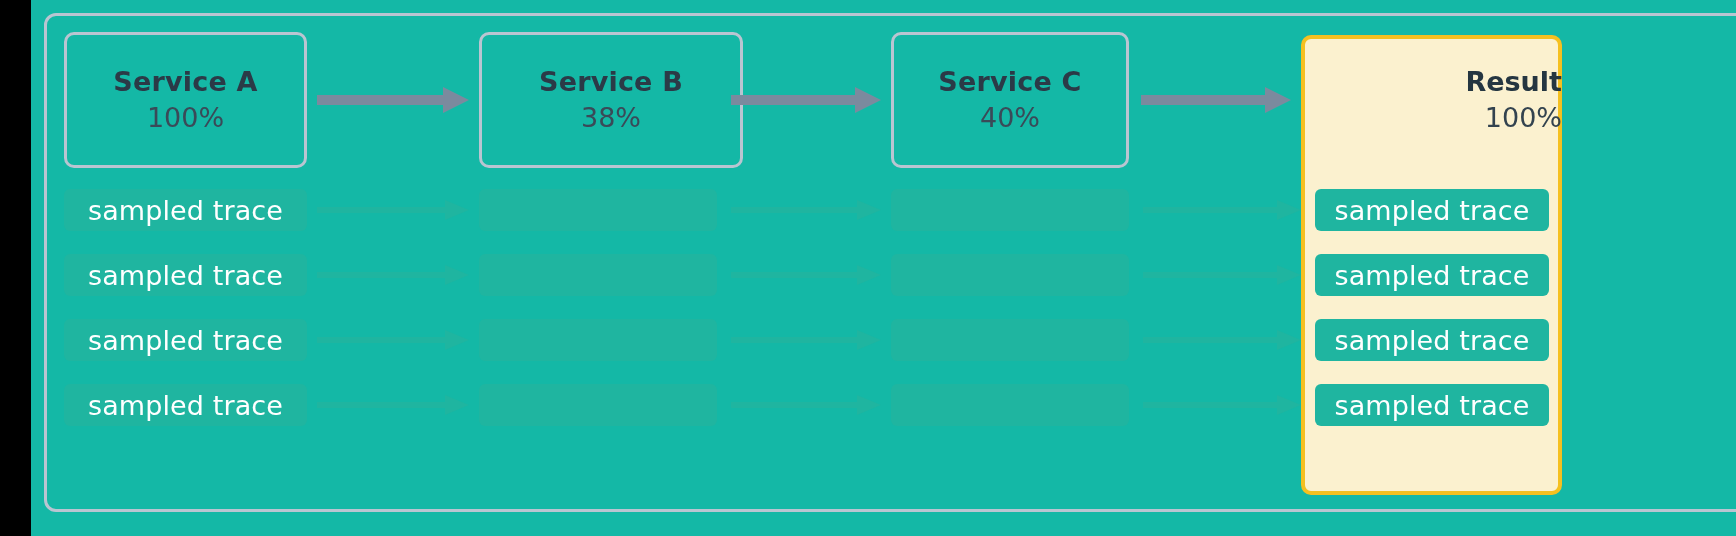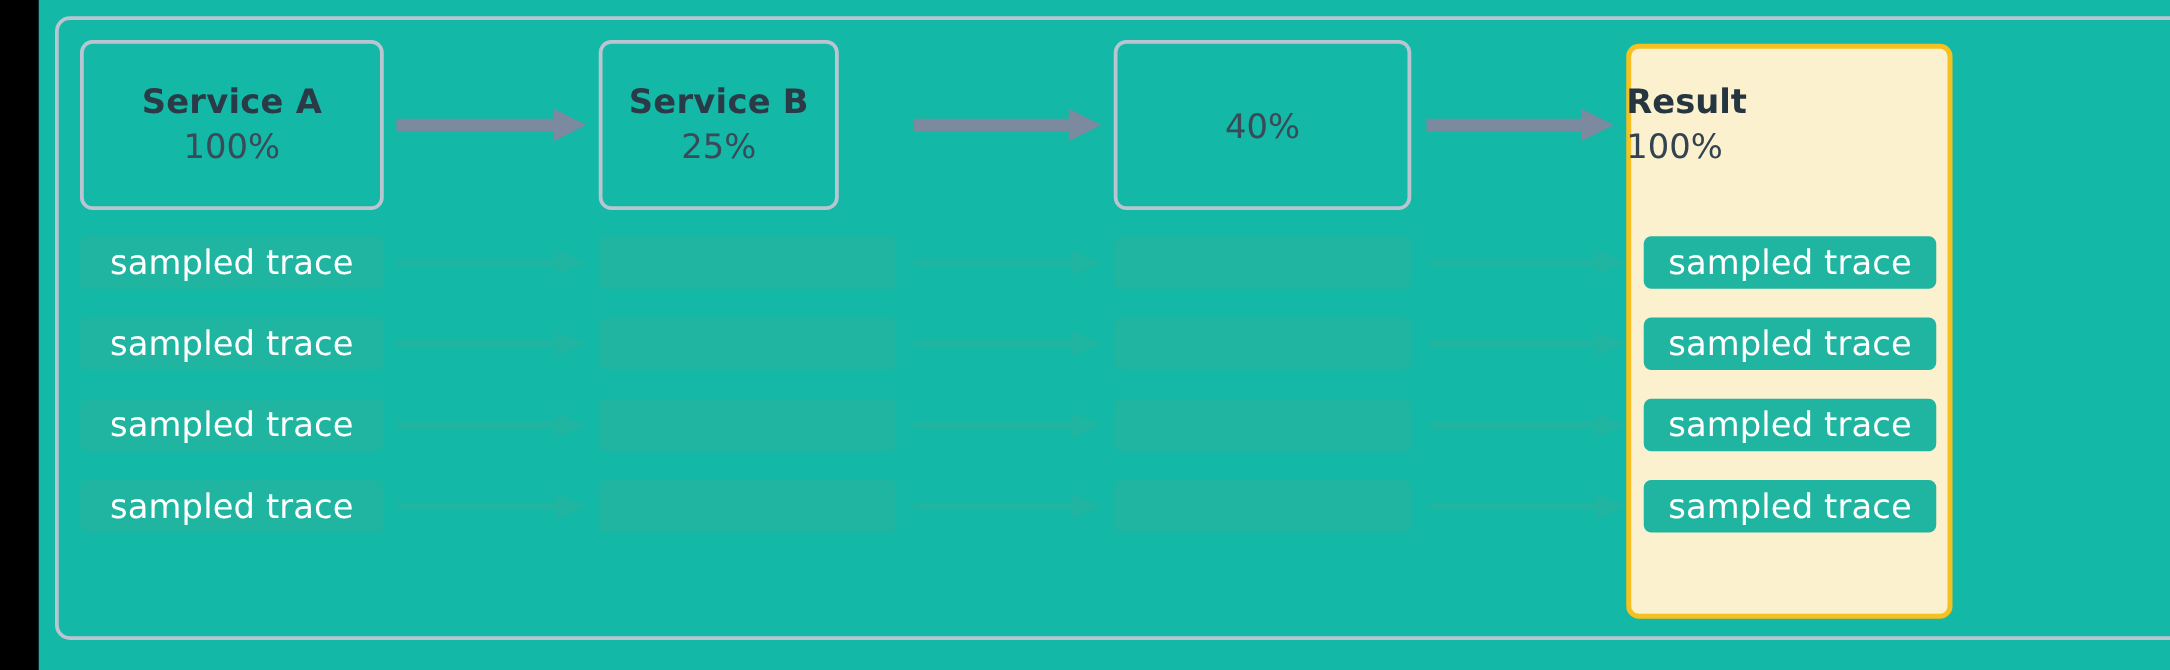--- a/index.html
+++ b/index.html
@@ -47,21 +47,21 @@
   }
   .svc-box .svc-pct{
     font-size:27px;font-weight:normal;color:#3a4a58;
     line-height:1.18;margin-top:4px;
   }
 
   
   .result-head{
     position:absolute;top:32px;left:1270px;width:261px;height:136px;
     display:flex;flex-direction:column;
-    align-items:flex-start;justify-content:center;
+    align-items:flex-end;justify-content:center;
     pointer-events:none;
   }
   .result-head .svc-title{font-size:27px;font-weight:bold;color:#253641;line-height:1.18;}
   .result-head .svc-pct{font-size:27px;color:#33434f;line-height:1.18;margin-top:4px;}
 
   
   .trace-bar{
     position:absolute;height:42px;
     background:#1fb5a0;
     border-radius:6px;
@@ -83,26 +83,27 @@
 
   <div class="result-panel"></div>
 
   <div class="outer-frame"></div>
 
   <div class="svc-box" style="left:33px;width:243px;">
     <div class="svc-title">Service A</div>
     <div class="svc-pct">100%</div>
   </div>
 
-  <div class="svc-box" style="left:448px;width:192px;">
+  <div class="svc-box" style="left:448px;width:264px;">
     <div class="svc-title">Service B</div>
-    <div class="svc-pct">25%</div>
+    <div class="svc-pct">38%</div>
   </div>
 
   <div class="svc-box" style="left:860px;width:238px;">
+    <div class="svc-title">Service C</div>
     <div class="svc-pct">40%</div>
   </div>
 
   <div class="result-head">
     <div class="svc-title">Result</div>
     <div class="svc-pct">100%</div>
   </div>
 
   <div class="arrow" style="left:286px;top:84px;">
     <svg width="152" height="32" viewBox="0 0 152 32">

